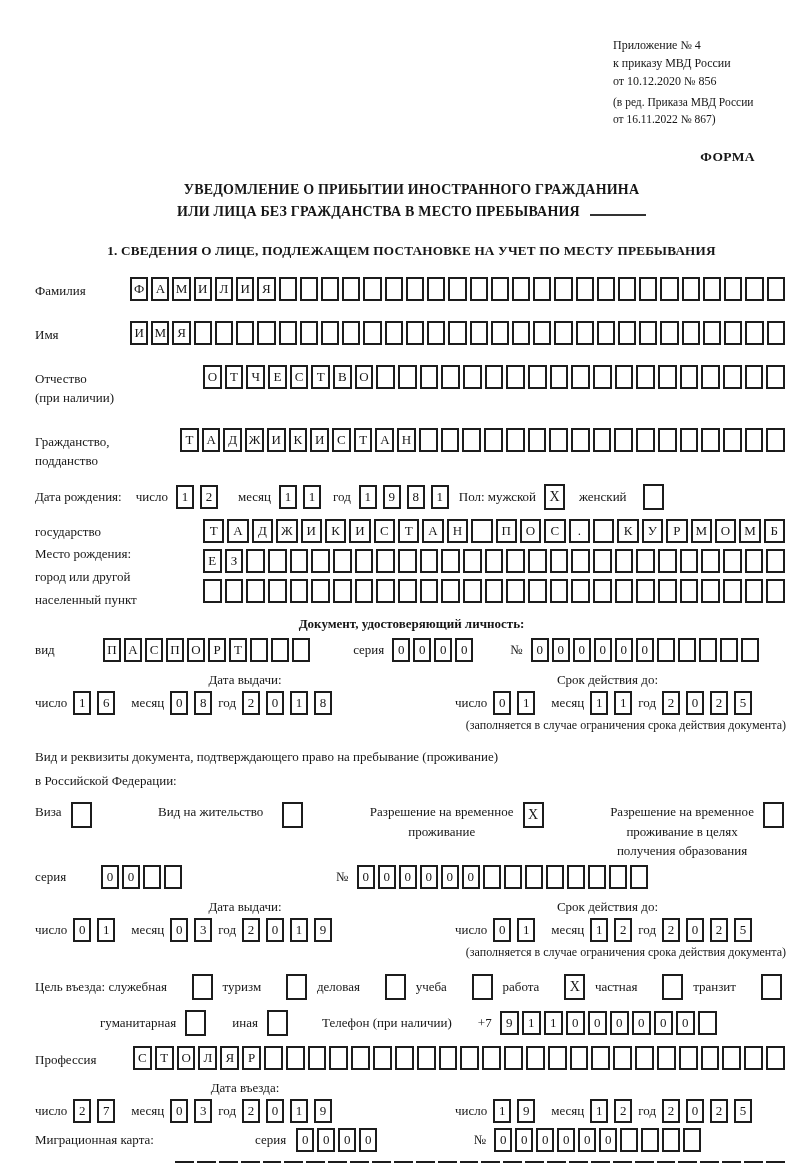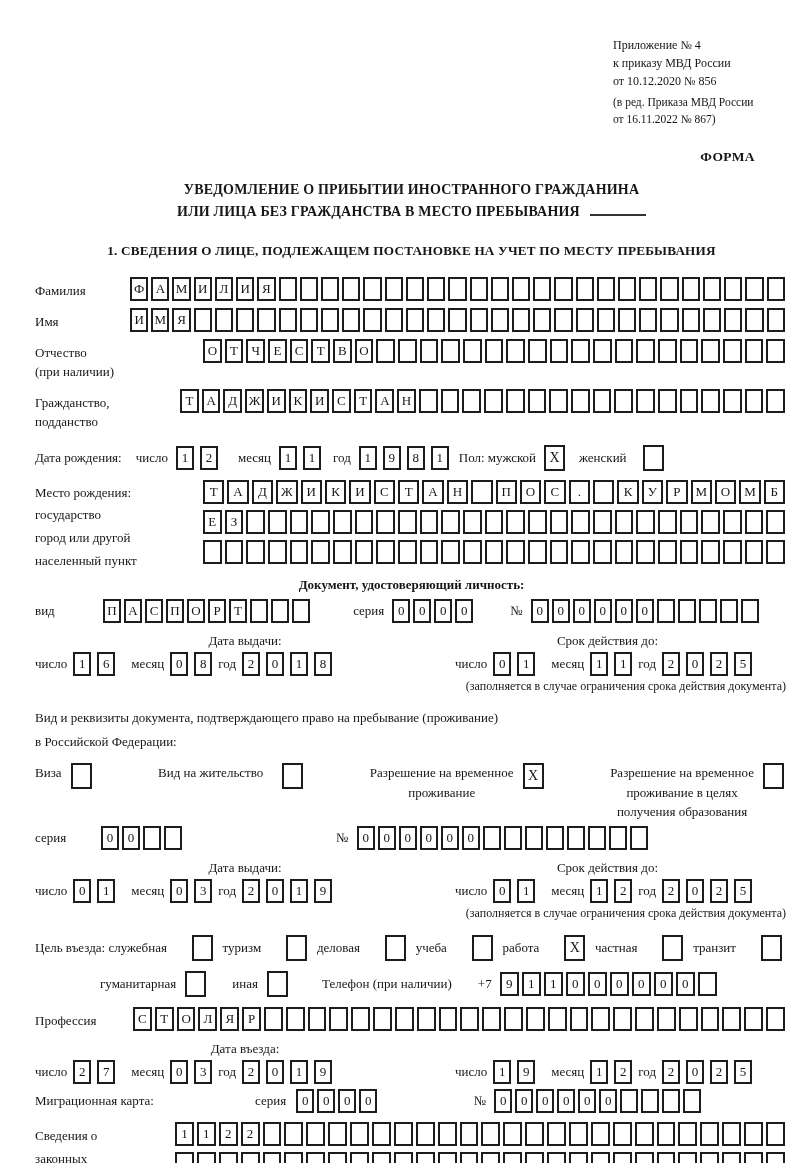--- a/index.html
+++ b/index.html
@@ -16,21 +16,21 @@
   
   .appendix { margin-left: 578px; font-size: 12px; line-height: 1.5; }
   .appendix .rev { margin-top: 4px; font-size: 11.5px; line-height: 1.45; }
   .forma { text-align: right; padding-right: 33px; font-weight: bold; font-size: 13.5px; margin-top: 22px; letter-spacing: .4px; }
 
   .title { text-align: center; font-weight: bold; font-size: 14px; line-height: 1.55; margin-top: 14px; letter-spacing: .2px; }
   .blank { display:inline-block; width: 56px; border-bottom: 2.5px solid #333; height: 13px; margin-left: 10px; }
   .sec { text-align: center; font-weight: bold; font-size: 13.2px; margin-top: 20px; letter-spacing: .2px; }
 
   
-  .row { display: flex; align-items: flex-start; margin-top: 7px; }
+  .row { display: flex; align-items: flex-start; margin-top: 20px; }
   .lbl { flex: 0 0 auto; padding-top: 4px; line-height: 1.5; }
   .lbl.w95  { flex-basis: 95px; }
   .lbl.w98  { flex-basis: 98px; }
   .lbl.w145 { flex-basis: 145px; }
   .lbl.w168 { flex-basis: 168px; }
   .cells { display: flex; flex: 1 1 auto; }
   .cells.grow { flex: 1 1 auto; }
   .cell {
     height: 24px; border: 2px solid #1c1c1c; margin-right: 3px;
     display: inline-flex; align-items: center; justify-content: center;
@@ -291,22 +291,22 @@
         <span class="cell">1</span>
       </span>
     <span class="t" style="margin-left:4px;">Пол: мужской</span>
     <span class="cb">X</span>
     <span class="t" style="margin-left:14px;">женский</span>
     <span class="cb" style="margin-left:8px;"></span>
   </div>
 
   <div class="bp">
     <div class="bp-labels">
+      <div>государство</div>
       <div>Место рождения:</div>
-      <div>государство</div>
       <div>город или другой</div>
       <div>населенный пункт</div>
     </div>
     <div class="bp-cells">
       <div class="cells grow">
           <span class="cell">Т</span>
           <span class="cell">А</span>
           <span class="cell">Д</span>
           <span class="cell">Ж</span>
           <span class="cell">И</span>

